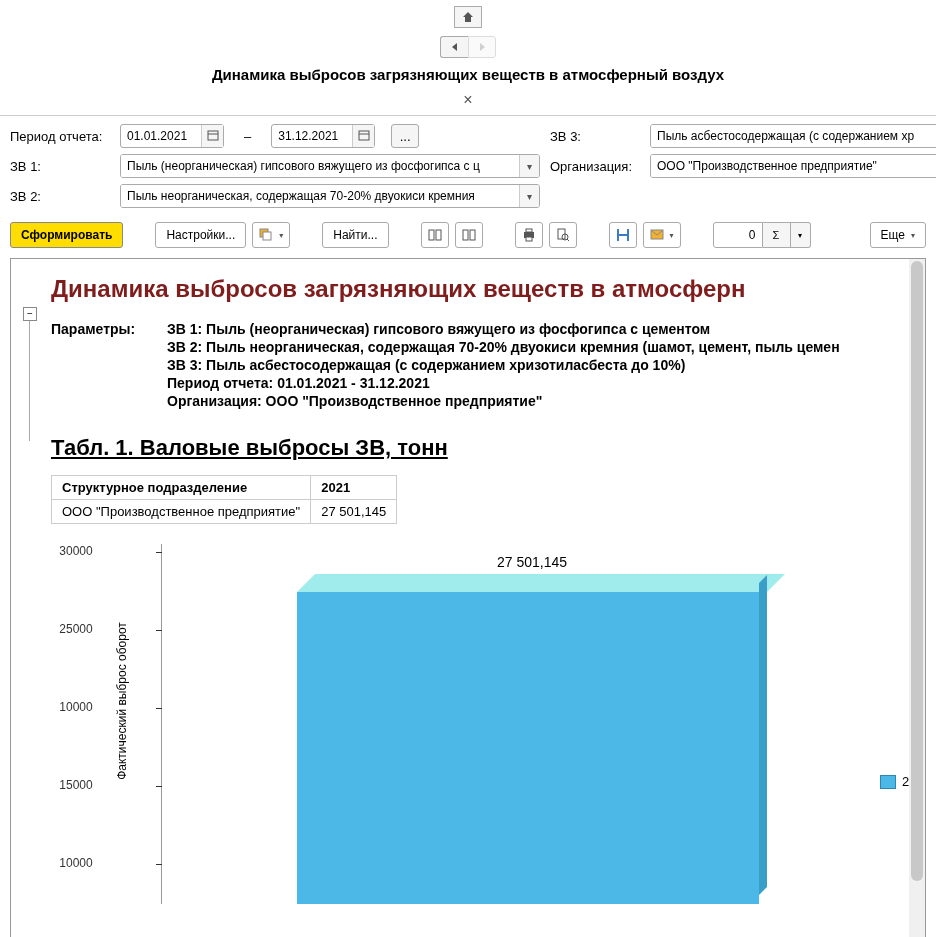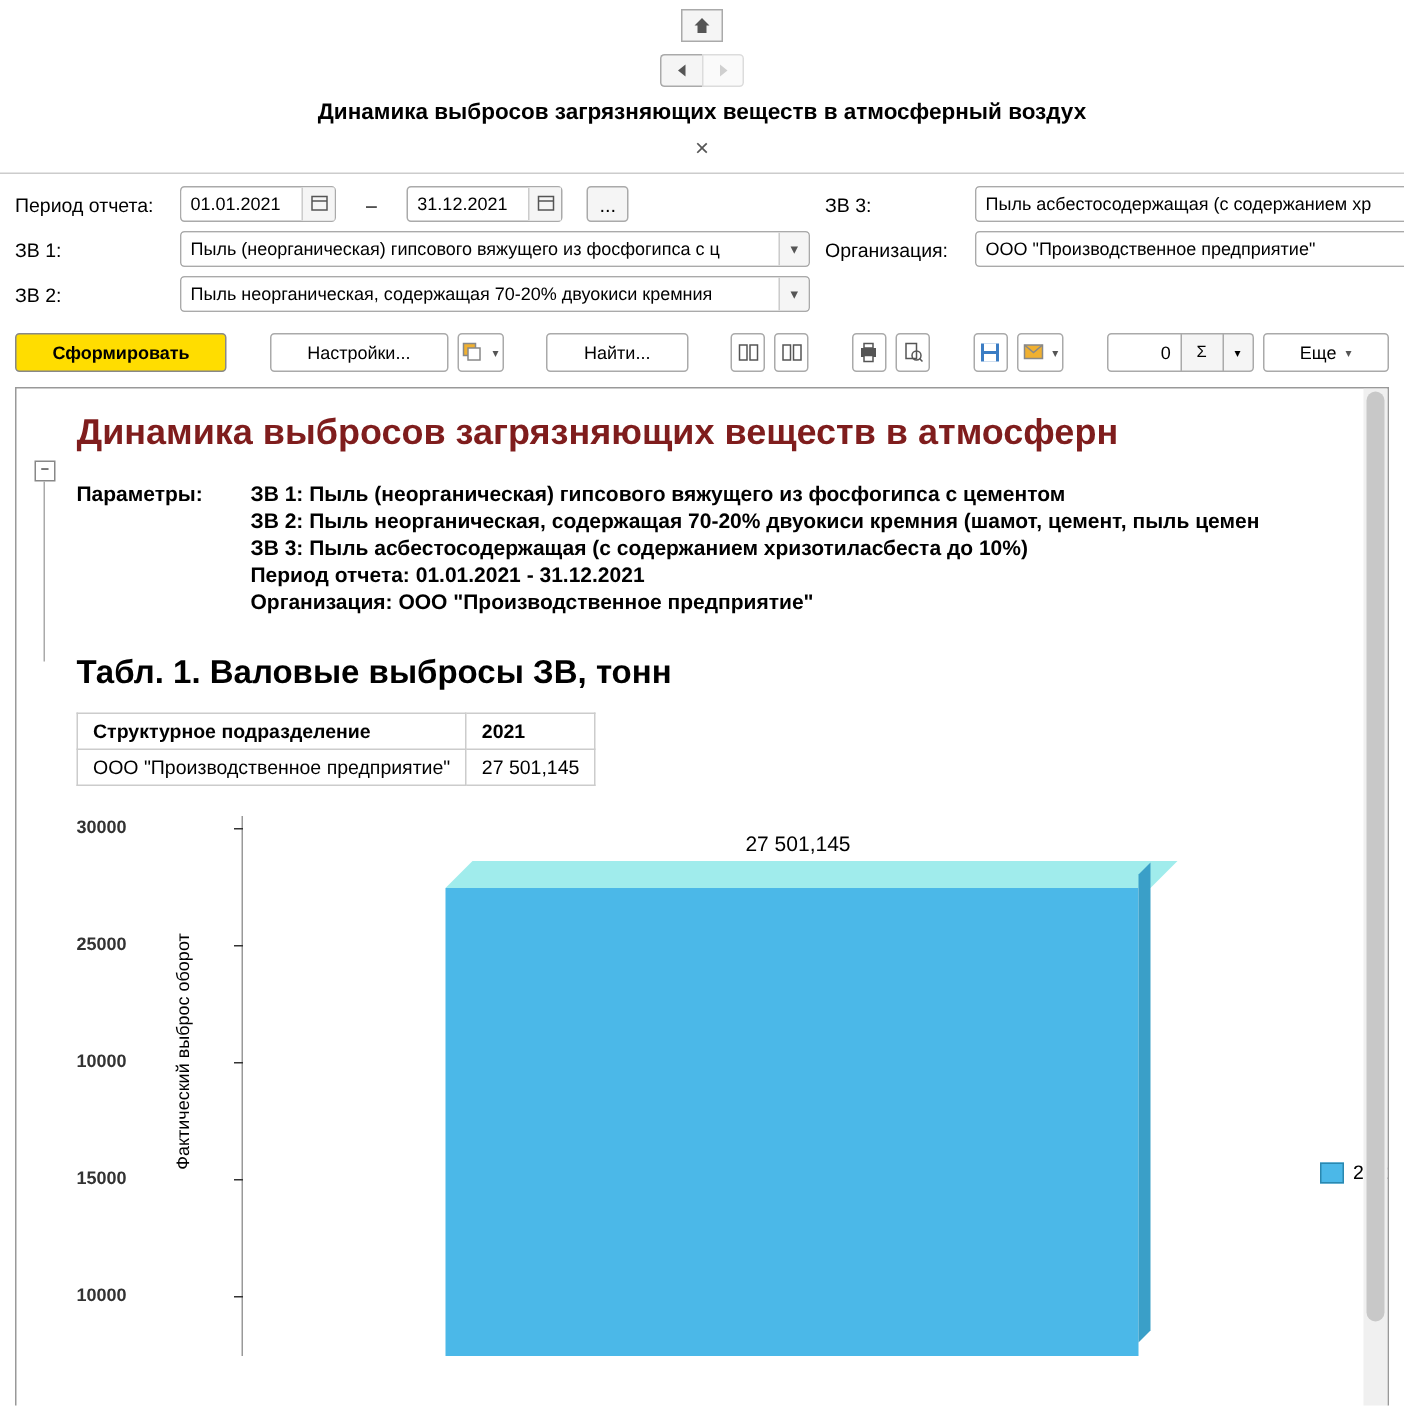--- a/index.html
+++ b/index.html
@@ -116,21 +116,21 @@
       display: flex;
       align-items: center;
       padding: 6px 10px;
       gap: 6px;
     }
     .tb-btn {
       height: 26px;
       border: 1px solid #aaa;
       background: #fff;
       border-radius: 3px;
-      padding: 0 24px;
+      padding: 0 10px;
       cursor: pointer;
       font-size: 12px;
       display: flex;
       align-items: center;
       gap: 4px;
     }
     .tb-btn-primary {
       background: #ffdd00;
       font-weight: bold;
       border-color: #888;
@@ -211,20 +211,21 @@
       font-size: 14px;
       font-weight: bold;
     }
     .params-label { width: 100px; }
     .params-lines { flex: 1; white-space: nowrap; overflow: hidden; }
     .params-lines div { margin-bottom: 2px; }
     .table-title {
       font-size: 22px;
       font-weight: bold;
       margin-top: 24px;
+      text-decoration: underline;
     }
     .data-table {
       border-collapse: collapse;
       margin-top: 14px;
       font-size: 13px;
     }
     .data-table th, .data-table td {
       border: 1px solid #ccc;
       padding: 4px 10px;
       text-align: left;
@@ -244,21 +245,21 @@
       font-size: 12px;
       white-space: nowrap;
     }
     .y-ticks {
       position: absolute;
       left: 50px;
       top: 0;
       font-size: 12px;
       color: #333;
     }
-    .y-ticks div { position: absolute; right: 0; text-align: left; width: 50px; font-weight: bold; }
+    .y-ticks div { position: absolute; right: 0; text-align: center; width: 50px; }
     .chart-plot {
       position: absolute;
       left: 110px;
       top: 0;
       width: 620px;
       height: 360px;
       border-left: 1px solid #999;
     }
     .tick-line {
       position: absolute;

